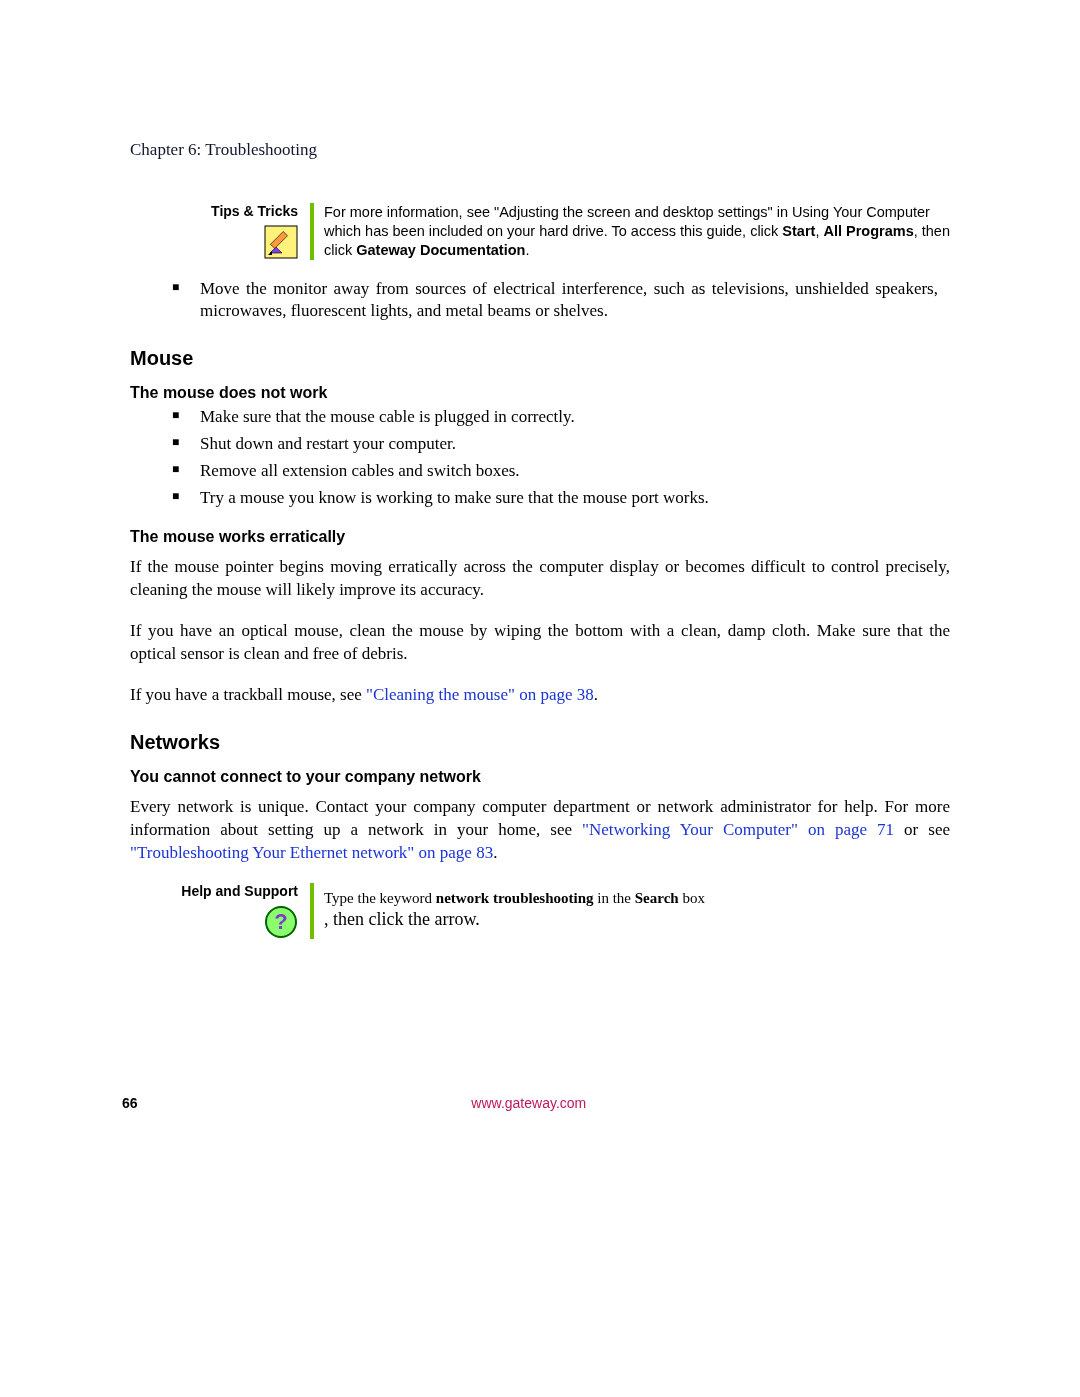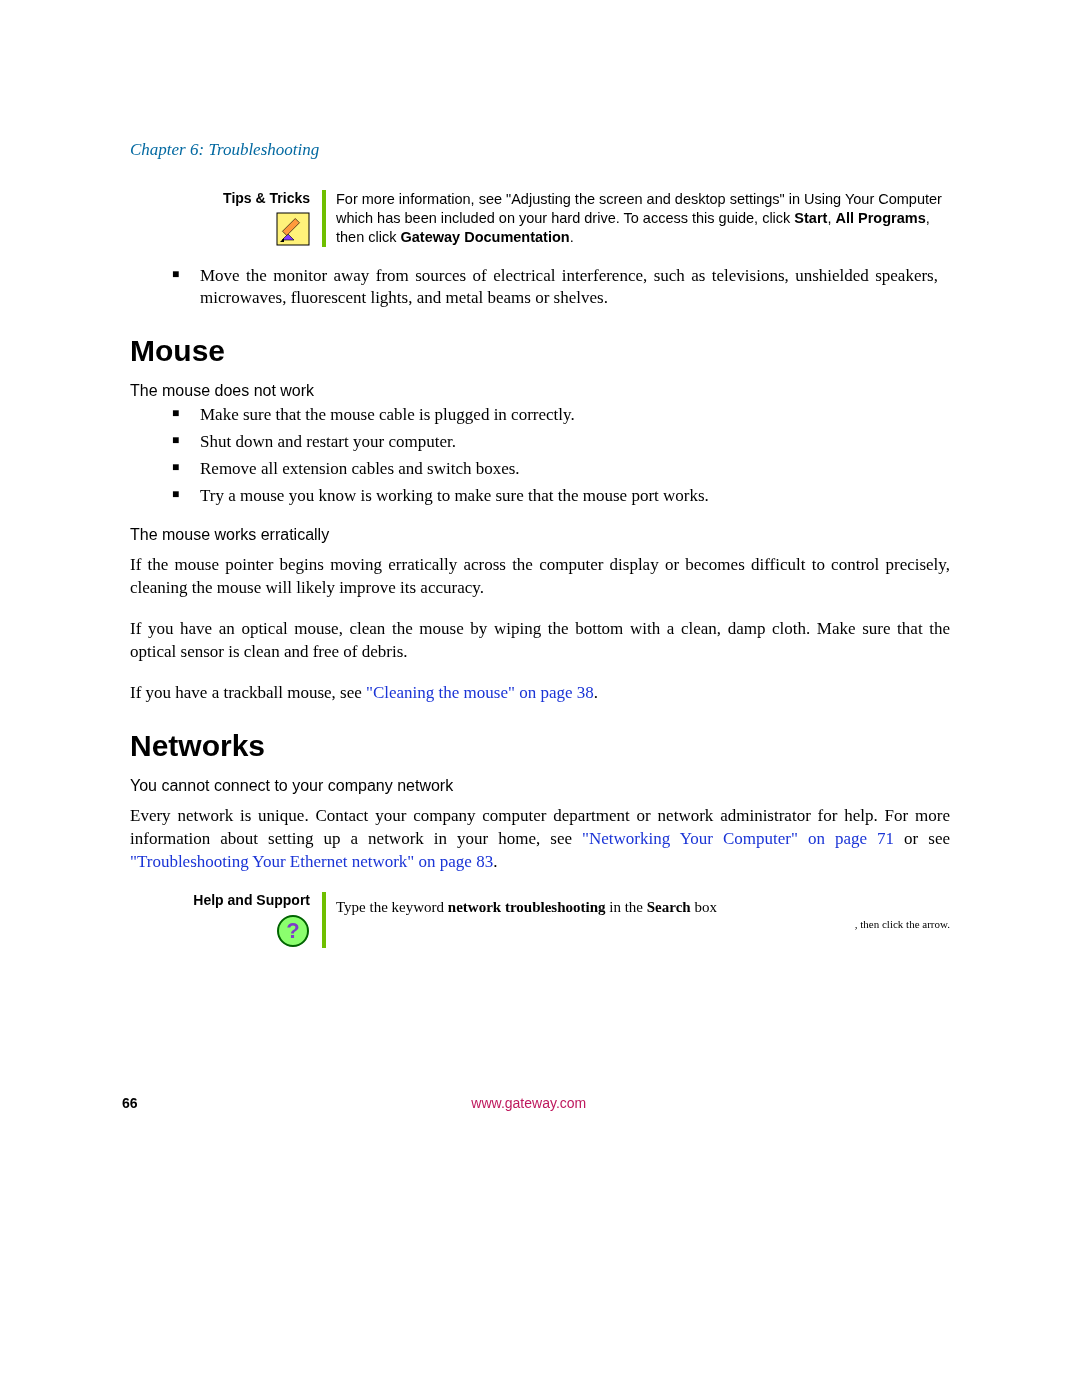--- a/index.html
+++ b/index.html
@@ -7,30 +7,29 @@
     background: #fff;
     font-family: Georgia, 'Times New Roman', serif;
     color: #000;
     width: 1080px;
     height: 1397px;
   }
   .page {
     padding: 140px 130px 60px 130px;
   }
   .chapter-header {
-    font-style: italic;
     font-size: 17px;
-    margin-bottom: 30px;
-    color: #0369a1;
+    margin-bottom: 43px;
+    color: #0f172a;
   }
 
   
   .callout {
     display: flex;
-    margin: 10px 0 18px 60px;
+    margin: 10px 0 18px 48px;
   }
   .callout-left {
     width: 120px;
     text-align: right;
     padding-right: 12px;
     font-family: Arial, Helvetica, sans-serif;
     font-weight: bold;
     font-size: 14px;
   }
   .callout-icon {
@@ -77,26 +76,26 @@
   p.body {
     font-size: 17px;
     line-height: 1.35;
     margin: 10px 0 18px 0;
     text-align: justify;
   }
 
   h1.section {
     font-family: Arial, Helvetica, sans-serif;
     font-weight: bold;
-    font-size: 30px;
+    font-size: 20px;
     margin: 24px 0 10px 0;
   }
   h2.subhead {
     font-family: Arial, Helvetica, sans-serif;
-    font-weight: normal;
+    font-weight: bold;
     font-size: 16px;
     margin: 14px 0 2px 0;
   }
 
   a.xref {
     color: #1a34d6;
     text-decoration: none;
   }
 
   .footer {
@@ -172,21 +171,21 @@
           <circle cx="17" cy="17" r="15" fill="#8bff6e" stroke="#006400" stroke-width="2"></circle>
           <text x="17" y="24" text-anchor="middle" font-family="Arial" font-weight="bold" font-size="22" fill="#7d3cc9">?</text>
         </svg>
       </div>
     </div>
     <div class="callout-bar"></div>
     <div class="callout-body">
       <div style="margin-top:6px; font-family:Georgia,serif; font-size:15px;">
         <span>Type the keyword </span><span style="font-weight:bold;">network troubleshooting</span><span> in the </span><span style="font-weight:bold;">Search</span><span> box</span>
       </div>
-      <div style="text-align:right; font-family:Georgia,serif; font-size:11px;">
+      <div style="text-align:left; font-family:Georgia,serif; font-size:18px;">
         <span>, then click the arrow.</span>
       </div>
     </div>
   </div>
 </div>
 
 <div class="footer">
   <span class="pg">66</span>
   <span class="url">www.gateway.com</span>
   <span style="width:30px;"></span>

